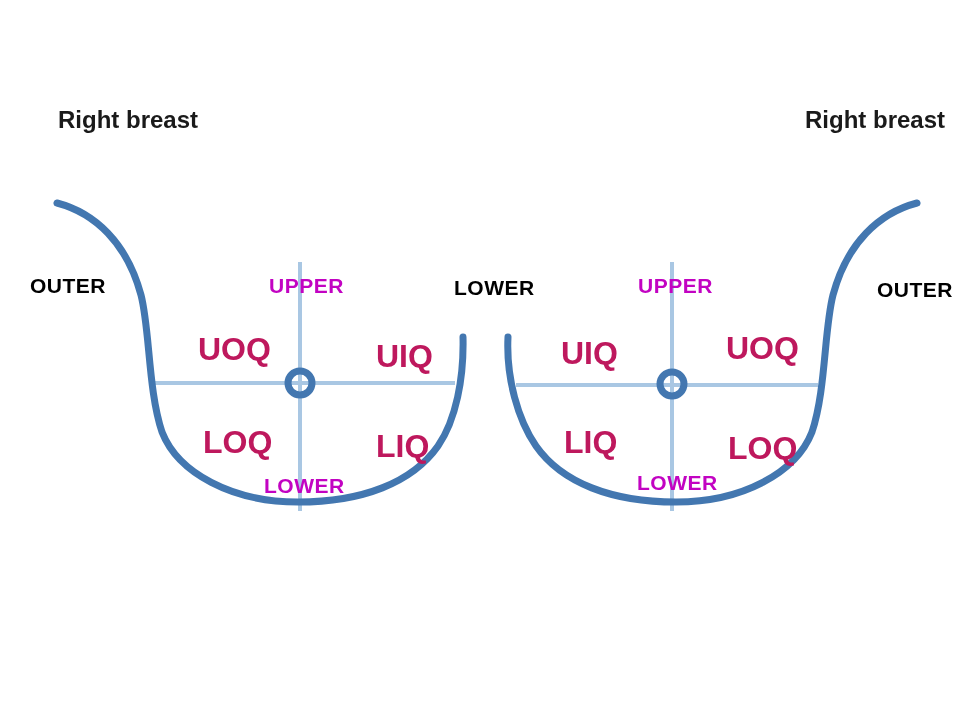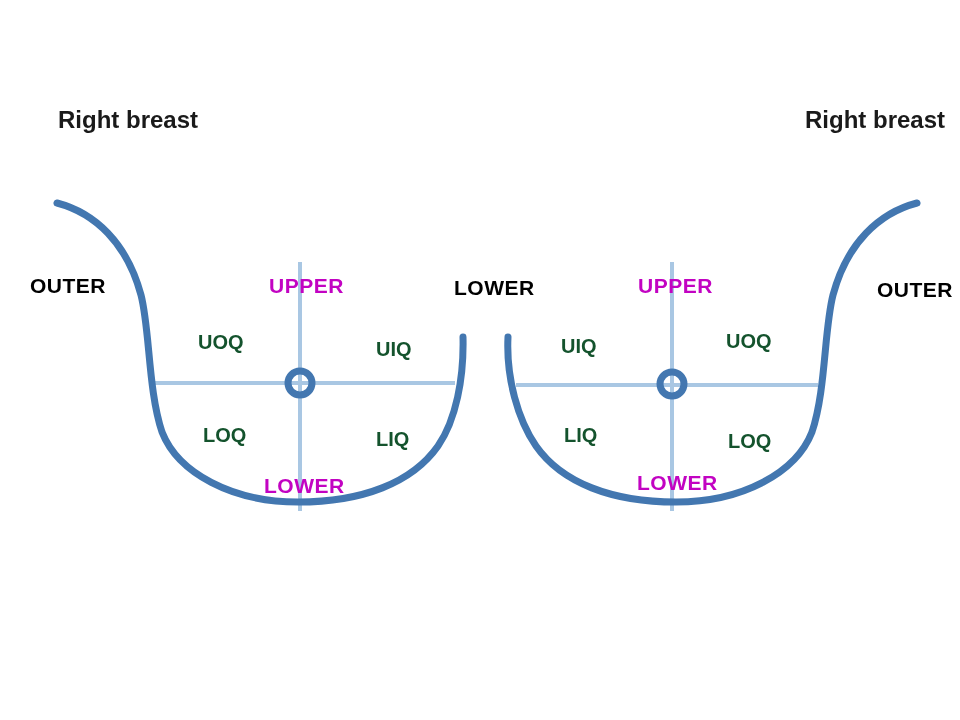--- a/index.html
+++ b/index.html
@@ -9,21 +9,21 @@
     height: 720px;
     background: #ffffff;
     overflow: hidden;
     font-family: "Liberation Sans", sans-serif;
   }
   .diagram-svg { position: absolute; left: 0; top: 0; }
   .lbl { position: absolute; white-space: nowrap; font-weight: bold; }
   .title { font-size: 24px; color: #1a1a1a; }
   .dir   { font-size: 21px; color: #000000; letter-spacing: 0.5px; }
   .pole  { font-size: 21px; color: #c203c2; letter-spacing: 0.5px; }
-  .quad  { font-size: 20px; color: #14532d; }
+  .quad  { font-size: 32px; color: #be185d; }
 
   
   .t-right { left: 58px;  top: 106px; }
   .t-left  { left: 805px; top: 106px; }
 
   
   .outer-l { left: 30px;  top: 274px; }
   .upper-l { left: 269px; top: 274px; }
   .inner-c { left: 454px; top: 276px; }
   .upper-r { left: 638px; top: 274px; }

